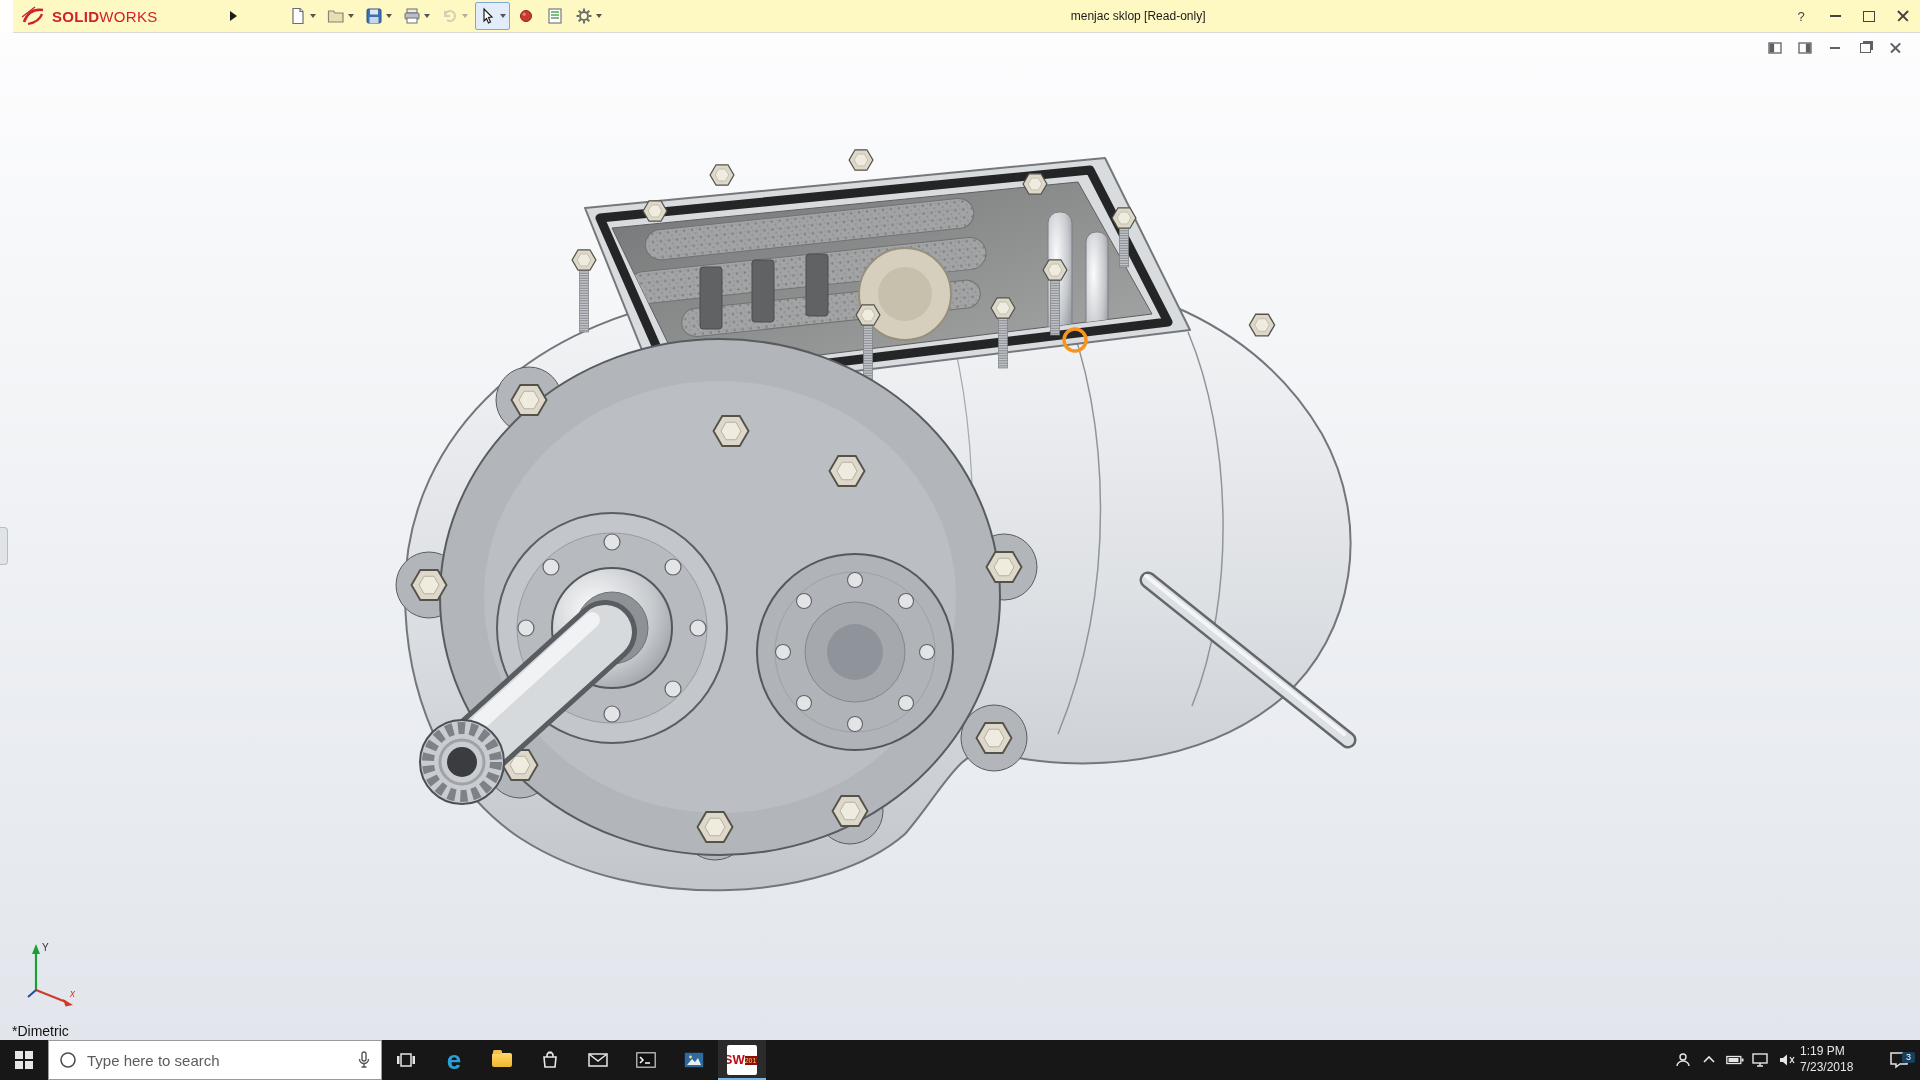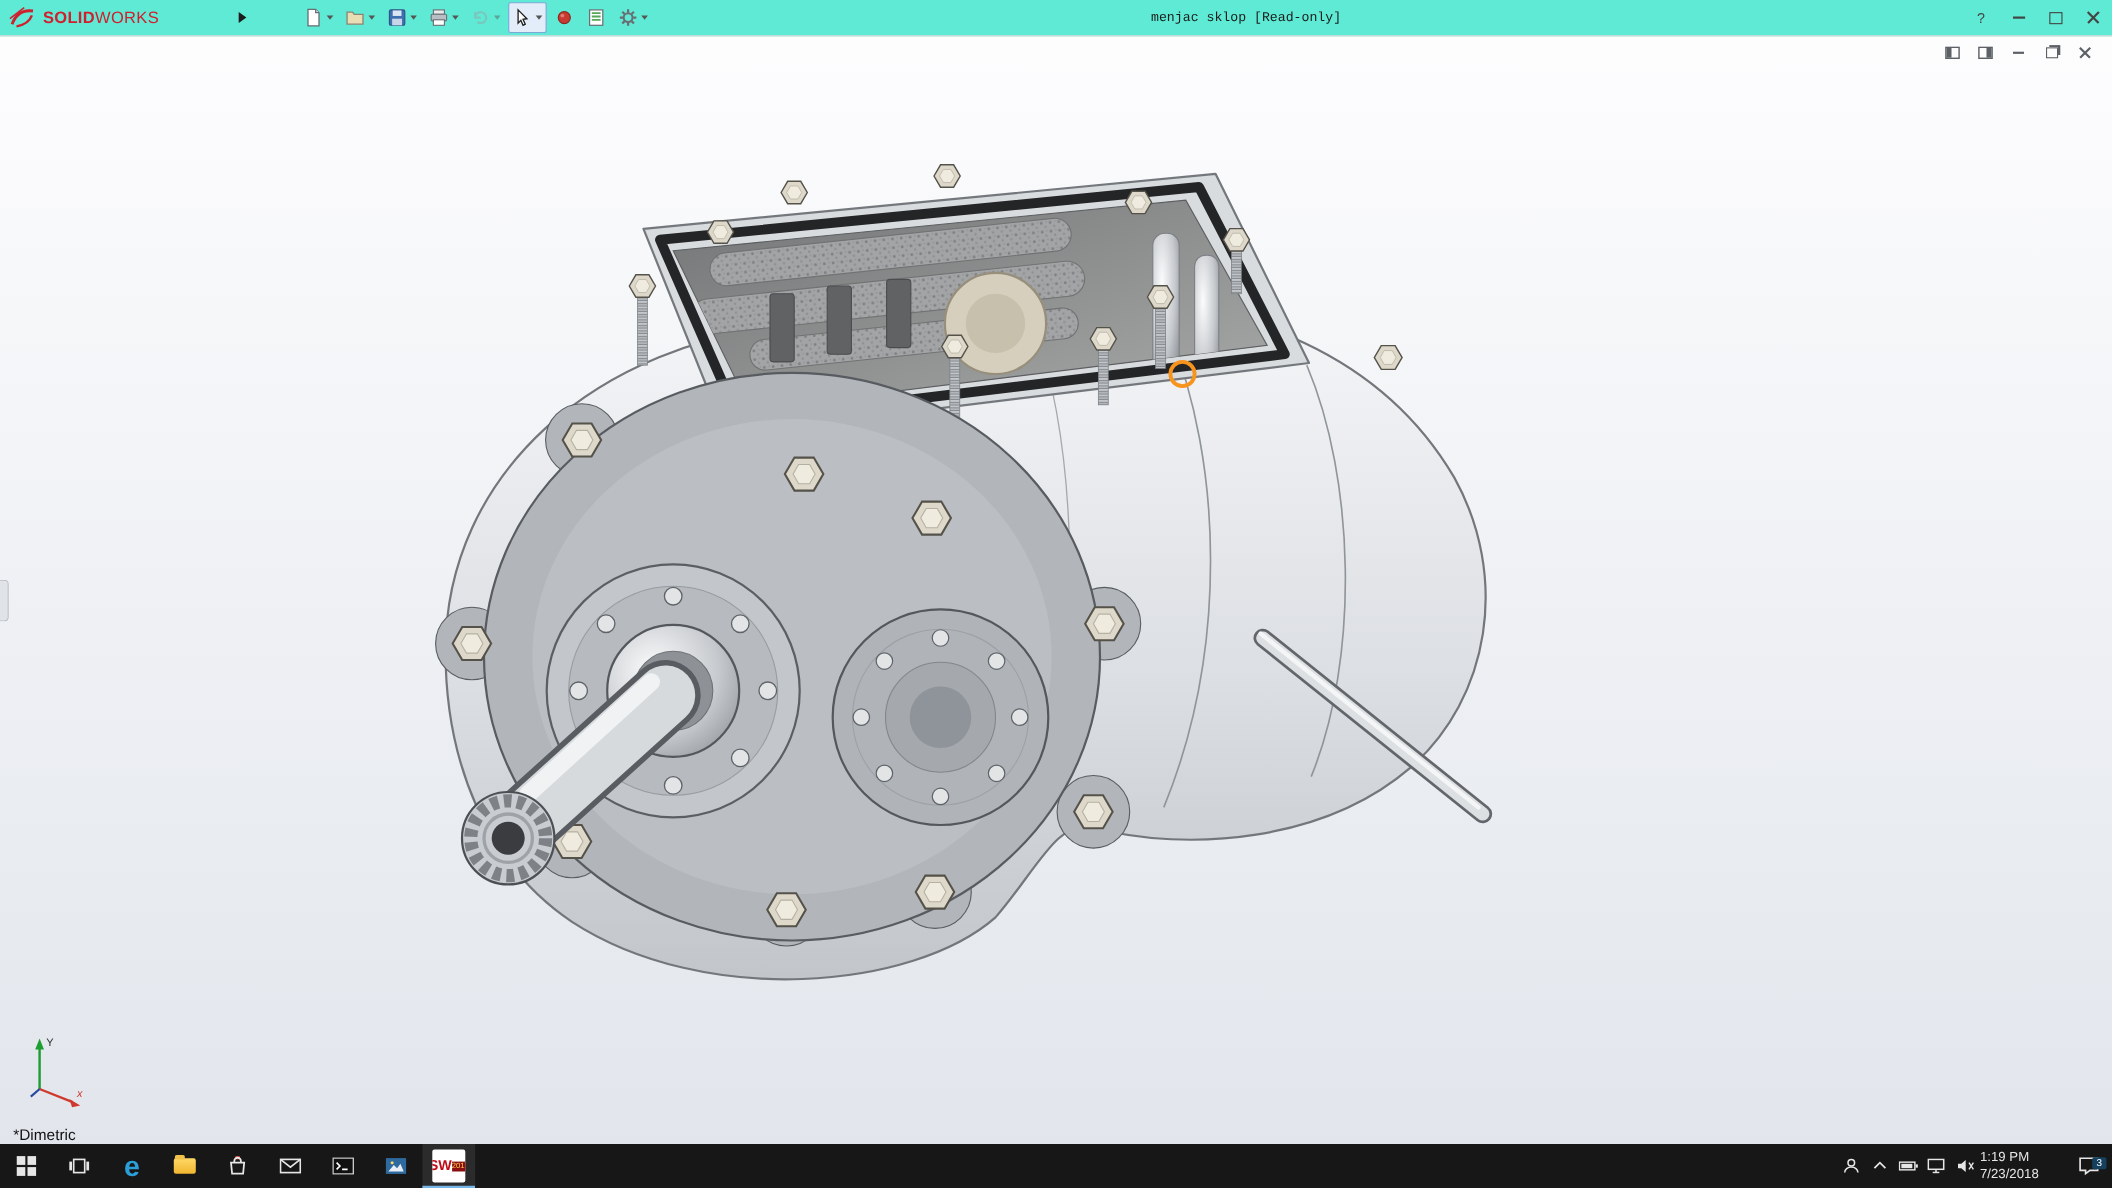--- a/index.html
+++ b/index.html
@@ -1,33 +1,33 @@
 <!DOCTYPE html>
 <html><head>
 <meta charset="utf-8">
 <style>
   html,body{margin:0;padding:0;width:1920px;height:1080px;overflow:hidden;
     font-family:"Liberation Sans",sans-serif;background:#fff;}
   #app{position:relative;width:1920px;height:1080px;}
 
   
-  .titlebar{position:absolute;top:0;left:0;right:0;height:32px;background:#5eead4;
+  .titlebar{position:absolute;top:0;left:13px;right:0;height:32px;background:#fef9c3;
     border-bottom:1px solid #d8d9da;display:flex;align-items:center;z-index:30;gap:24px;}
   .logo{display:flex;align-items:center;gap:5px;padding-left:8px;width:178px;flex:0 0 auto;}
   .logo-text{font-size:15px;letter-spacing:.3px;color:#cf2030;white-space:nowrap;}
   .logo-text b{font-weight:bold;}
   .flyout{width:20px;height:20px;display:flex;align-items:center;justify-content:center;cursor:pointer;}
   .flyout .tri{width:0;height:0;border-left:7px solid #1c1c1c;border-top:5px solid transparent;border-bottom:5px solid transparent;}
   .tools{display:flex;align-items:center;margin-left:18px;gap:3px;}
   .tool{height:26px;display:flex;align-items:center;padding:0 3px;border:1px solid transparent;border-radius:2px;cursor:pointer;}
   .tool.selected{border-color:#7da7d8;background:#e3edf9;}
   .tool.disabled{opacity:.45;}
   .caret{width:0;height:0;border-top:4px solid #555;border-left:3.5px solid transparent;border-right:3.5px solid transparent;margin-left:3px;}
   .tb-title{position:absolute;left:59%;transform:translateX(-50%);top:0;height:32px;line-height:32px;
-    font-size:12px;color:#1a1a1a;white-space:nowrap;font-family:Liberation Mono, monospace;}
+    font-size:12px;color:#1a1a1a;white-space:nowrap;}
   .win-controls{position:absolute;right:0;top:0;height:32px;display:flex;}
   .wc{width:34px;height:32px;display:flex;align-items:center;justify-content:center;cursor:pointer;color:#444;font-size:13px;}
   .wc-min{width:11px;height:2px;background:#444;}
   .wc-max{width:10px;height:9px;border:1.5px solid #444;}
   .wc-x{position:relative;width:12px;height:12px;}
   .wc-x::before,.wc-x::after{content:"";position:absolute;left:-1px;top:5px;width:14px;height:1.6px;background:#444;}
   .wc-x::before{transform:rotate(45deg);} .wc-x::after{transform:rotate(-45deg);}
 
   
   .viewport{position:absolute;top:32px;left:0;right:0;bottom:40px;
@@ -371,20 +371,31 @@
   <div class="taskbar">
     <div class="tb-start">
       <svg width="18" height="18">
         <rect x="0" y="0" width="8" height="8" fill="#e6e6e6"></rect>
           <rect x="10" y="0" width="8" height="8" fill="#e6e6e6"></rect>
         <rect x="0" y="10" width="8" height="8" fill="#e6e6e6"></rect>
           <rect x="10" y="10" width="8" height="8" fill="#e6e6e6"></rect>
       </svg>
     </div>
 
+    <div class="tb-search">
+      <svg width="18" height="18">
+        <circle cx="9" cy="9" r="7" fill="none" stroke="#4f4f4f" stroke-width="1.6"></circle>
+      </svg>
+      <input type="text" placeholder="Type here to search" style="">
+      <svg width="14" height="18">
+        <rect x="5" y="1" width="4" height="9" rx="2" fill="none" stroke="#555" stroke-width="1.4"></rect>
+        <path d="M2.5,8 a4.5,4.5 0 0 0 9,0" fill="none" stroke="#555" stroke-width="1.4"></path>
+        <path d="M7,12.5 V16 M4.5,16 h5" stroke="#555" stroke-width="1.4"></path>
+      </svg>
+    </div>
 
     <div class="tb-apps">
       <div class="tb-icon">
         <svg width="20" height="20">
           <rect x="5" y="4" width="10" height="12" fill="none" stroke="#e6e6e6" stroke-width="1.5"></rect>
           <rect x="1" y="6" width="2.5" height="8" fill="#e6e6e6"></rect>
             <rect x="16.5" y="6" width="2.5" height="8" fill="#e6e6e6"></rect>
         </svg>
       </div>
       <div class="tb-icon">

